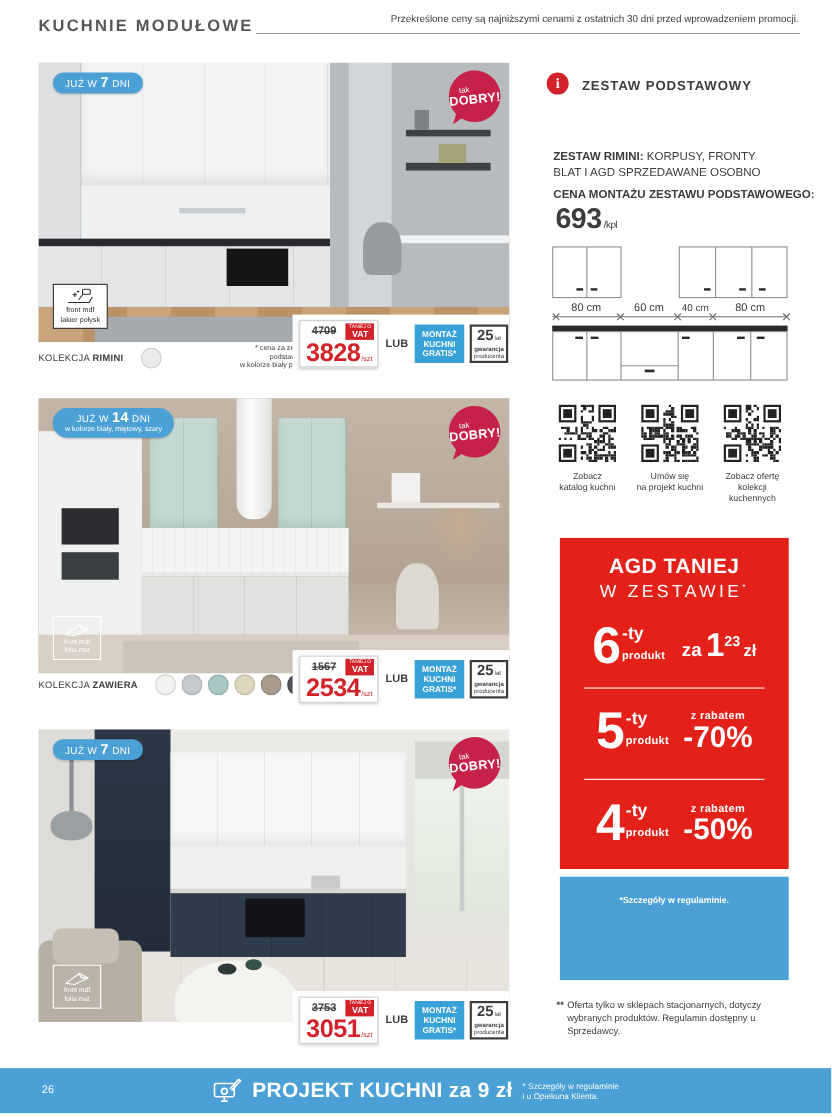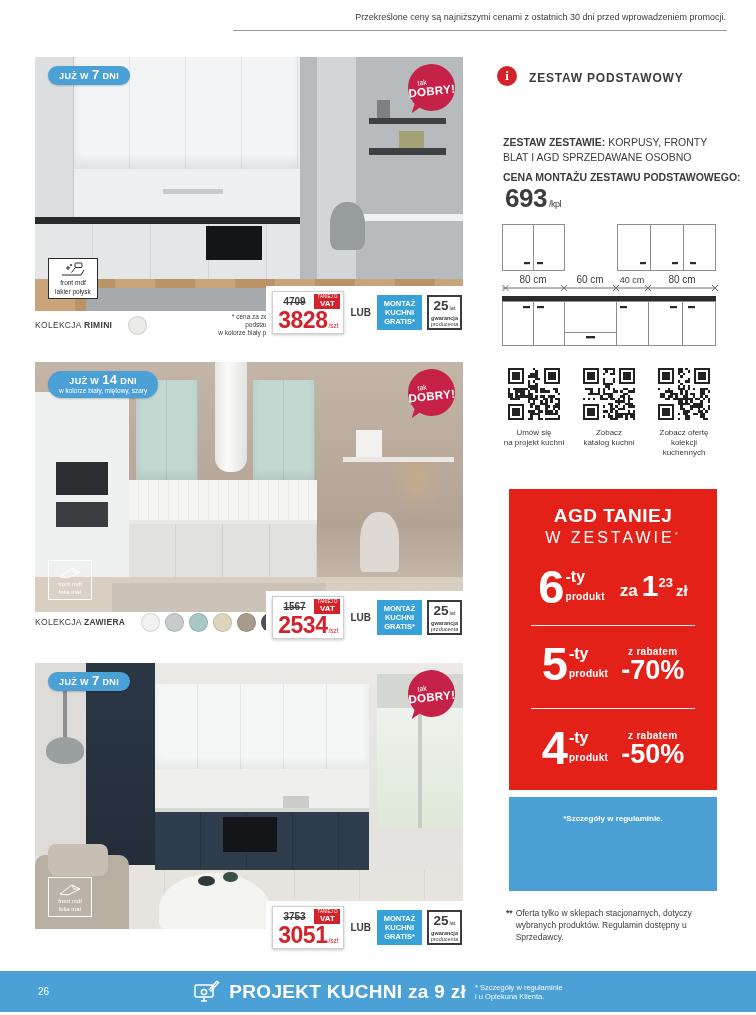--- a/index.html
+++ b/index.html
@@ -11,21 +11,21 @@
   .hdr-title { position:absolute; left:35px; top:15px; font-size:15px; letter-spacing:2px; color:#54565a; font-weight:600; }
   .hdr-note  { position:absolute; right:30px; top:12px; font-size:9px; color:#3c3c3b; }
   .hdr-line  { position:absolute; left:233px; right:29px; top:30px; height:1px; background:#9b9b9b; }
 
   
   .product { position:absolute; left:35px; width:428px; }
   .photo { position:absolute; left:0; top:0; width:100%; overflow:hidden; background:#dfe2e4; }
   .sh { position:absolute; }
 
   .pill { position:absolute; left:13px; top:9px; background:var(--badge-blue); color:#fff; border-radius:14px; padding:3px 11px; text-align:center; box-shadow:0 1px 2px rgba(0,0,0,.2); }
-  .pill-main { font-size:9px; font-weight:bold; letter-spacing:.4px; line-height:11px; }
+  .pill-main { font-size:9px; font-weight:normal; letter-spacing:.4px; line-height:11px; }
   .pill-main b { font-size:13px; }
   .pill-sub { font-size:6.5px; line-height:8px; }
 
   .dobry { position:absolute; right:8px; top:7px; width:47px; height:47px; border-radius:50%; background:var(--dobry-red); color:#fff; display:flex; flex-direction:column; align-items:center; justify-content:center; transform:rotate(-6deg); }
   .dobry::after { content:""; position:absolute; left:1px; bottom:0px; width:11px; height:11px; background:var(--dobry-red); clip-path:polygon(0 100%,100% 45%,45% 0); }
   .dobry-tak  { font-size:7px; align-self:flex-start; margin-left:10px; line-height:7px; }
   .dobry-main { font-size:11.5px; font-weight:bold; letter-spacing:.3px; line-height:12px; }
 
   .material { position:absolute; left:13px; bottom:12px; display:flex; flex-direction:column; align-items:center; gap:1px; text-align:center; }
   .m-solid { width:50px; padding:3px 2px; background:#fff; border:1px solid #2b2b2b; color:#2b2b2b; font-size:6.5px; line-height:7.5px; }
@@ -112,20 +112,21 @@
   .fpage { position:absolute; left:38px; top:15px; font-size:10px; }
   .fcontent { position:absolute; left:0; right:0; top:0; height:100%; display:flex; align-items:center; justify-content:center; gap:9px; }
   .ftitle { font-size:19px; font-weight:bold; letter-spacing:.3px; }
   .fnotes { font-size:7.5px; line-height:9px; text-align:left; opacity:.95; }
 </style>
 </head>
 <body>
 
 <div class="page">
 
+  <div class="hdr-title">KUCHNIE MODUŁOWE</div>
   <div class="hdr-note">Przekreślone ceny są najniższymi cenami z ostatnich 30 dni przed wprowadzeniem promocji.</div>
   <div class="hdr-line"></div>
 
   <section class="product" style="top:57px;height:288px">
     <div class="photo" style="height:254px;background:linear-gradient(180deg,#e9ebed 0%,#d8dbdd 55%,#c6c9cb 100%)">
       <div class="sh" style="left:62%;top:0;width:38%;height:100%;background:#b7bbbe"></div>
       <div class="sh" style="left:66%;top:0;width:9%;height:100%;background:#d3d6d8"></div>
       <div class="sh" style="left:78%;top:24%;width:18%;height:2.4%;background:#3e4144"></div>
       <div class="sh" style="left:78%;top:36%;width:18%;height:2.4%;background:#3e4144"></div>
       <div class="sh" style="left:80%;top:17%;width:3%;height:7%;background:#7d8184"></div>
@@ -328,21 +329,21 @@
         <div class="w-l2">producenta</div>
       </div>
     </div>
   </section>
 
   <div class="info-icon">i</div>
   <div class="info-h">ZESTAW PODSTAWOWY</div>
 
 
   <div class="p2">
-    <div><span class="b">ZESTAW ZESTAWIE:</span><span> KORPUSY, FRONTY</span></div>
+    <div><span class="b">ZESTAW RIMINI:</span><span> KORPUSY, FRONTY</span></div>
     <div>BLAT I AGD SPRZEDAWANE OSOBNO</div>
   </div>
 
   <div class="mlabel">CENA MONTAŻU ZESTAWU PODSTAWOWEGO:</div>
   <div class="mprice"><span style="font-size:26px;font-weight:bold">693</span><span>/kpl</span></div>
 
   <svg class="diagram" width="220" height="128" viewBox="0 0 220 128">
     <g stroke="#8e8e8e" fill="none" stroke-width="1">
       <rect x="2.5" y="2.5" width="62" height="46"></rect>
         <line x1="33.5" y1="2.5" x2="33.5" y2="48.5"></line>
@@ -381,20 +382,151 @@
     </g>
     <g fill="#3c3c3b" font-size="10" text-anchor="middle" font-family="Liberation Sans, sans-serif">
       <text x="33" y="61">80 cm</text>
       <text x="90" y="61">60 cm</text>
       <text x="132" y="61" font-size="9">40 cm</text>
       <text x="182" y="61">80 cm</text>
     </g>
   </svg>
 
   <div class="qrrow">
+    <div class="qritem">
+      <div class="qr">
+          <b class="tl"></b>
+          <b class="tr"></b>
+          <b class="bl"></b>
+          <i style="grid-area:1/9"></i>
+          <i style="grid-area:1/10"></i>
+          <i style="grid-area:1/11"></i>
+          <i style="grid-area:1/12"></i>
+          <i style="grid-area:1/13"></i>
+          <i style="grid-area:2/10"></i>
+          <i style="grid-area:2/13"></i>
+          <i style="grid-area:3/9"></i>
+          <i style="grid-area:3/12"></i>
+          <i style="grid-area:3/13"></i>
+          <i style="grid-area:5/9"></i>
+          <i style="grid-area:5/13"></i>
+          <i style="grid-area:6/9"></i>
+          <i style="grid-area:6/13"></i>
+          <i style="grid-area:7/9"></i>
+          <i style="grid-area:7/10"></i>
+          <i style="grid-area:7/11"></i>
+          <i style="grid-area:7/12"></i>
+          <i style="grid-area:8/10"></i>
+          <i style="grid-area:8/11"></i>
+          <i style="grid-area:9/2"></i>
+          <i style="grid-area:9/3"></i>
+          <i style="grid-area:9/4"></i>
+          <i style="grid-area:9/7"></i>
+          <i style="grid-area:9/9"></i>
+          <i style="grid-area:9/11"></i>
+          <i style="grid-area:9/13"></i>
+          <i style="grid-area:9/17"></i>
+          <i style="grid-area:9/18"></i>
+          <i style="grid-area:9/21"></i>
+          <i style="grid-area:10/4"></i>
+          <i style="grid-area:10/7"></i>
+          <i style="grid-area:10/9"></i>
+          <i style="grid-area:10/13"></i>
+          <i style="grid-area:10/14"></i>
+          <i style="grid-area:10/16"></i>
+          <i style="grid-area:10/19"></i>
+          <i style="grid-area:10/20"></i>
+          <i style="grid-area:10/21"></i>
+          <i style="grid-area:11/3"></i>
+          <i style="grid-area:11/4"></i>
+          <i style="grid-area:11/5"></i>
+          <i style="grid-area:11/6"></i>
+          <i style="grid-area:11/7"></i>
+          <i style="grid-area:11/9"></i>
+          <i style="grid-area:11/10"></i>
+          <i style="grid-area:11/11"></i>
+          <i style="grid-area:11/12"></i>
+          <i style="grid-area:11/17"></i>
+          <i style="grid-area:11/18"></i>
+          <i style="grid-area:12/8"></i>
+          <i style="grid-area:12/11"></i>
+          <i style="grid-area:12/12"></i>
+          <i style="grid-area:12/16"></i>
+          <i style="grid-area:12/17"></i>
+          <i style="grid-area:12/19"></i>
+          <i style="grid-area:13/1"></i>
+          <i style="grid-area:13/3"></i>
+          <i style="grid-area:13/5"></i>
+          <i style="grid-area:13/8"></i>
+          <i style="grid-area:13/9"></i>
+          <i style="grid-area:13/10"></i>
+          <i style="grid-area:13/12"></i>
+          <i style="grid-area:13/13"></i>
+          <i style="grid-area:13/15"></i>
+          <i style="grid-area:13/17"></i>
+          <i style="grid-area:13/19"></i>
+          <i style="grid-area:13/20"></i>
+          <i style="grid-area:14/14"></i>
+          <i style="grid-area:14/15"></i>
+          <i style="grid-area:14/16"></i>
+          <i style="grid-area:14/17"></i>
+          <i style="grid-area:14/19"></i>
+          <i style="grid-area:15/11"></i>
+          <i style="grid-area:15/12"></i>
+          <i style="grid-area:15/15"></i>
+          <i style="grid-area:15/18"></i>
+          <i style="grid-area:15/19"></i>
+          <i style="grid-area:15/20"></i>
+          <i style="grid-area:16/9"></i>
+          <i style="grid-area:16/12"></i>
+          <i style="grid-area:16/14"></i>
+          <i style="grid-area:16/17"></i>
+          <i style="grid-area:16/19"></i>
+          <i style="grid-area:16/20"></i>
+          <i style="grid-area:16/21"></i>
+          <i style="grid-area:17/12"></i>
+          <i style="grid-area:17/13"></i>
+          <i style="grid-area:17/15"></i>
+          <i style="grid-area:17/16"></i>
+          <i style="grid-area:17/17"></i>
+          <i style="grid-area:18/9"></i>
+          <i style="grid-area:18/10"></i>
+          <i style="grid-area:18/12"></i>
+          <i style="grid-area:18/14"></i>
+          <i style="grid-area:18/19"></i>
+          <i style="grid-area:18/21"></i>
+          <i style="grid-area:19/11"></i>
+          <i style="grid-area:19/14"></i>
+          <i style="grid-area:19/15"></i>
+          <i style="grid-area:19/16"></i>
+          <i style="grid-area:19/17"></i>
+          <i style="grid-area:19/18"></i>
+          <i style="grid-area:19/19"></i>
+          <i style="grid-area:19/20"></i>
+          <i style="grid-area:19/21"></i>
+          <i style="grid-area:20/9"></i>
+          <i style="grid-area:20/11"></i>
+          <i style="grid-area:20/12"></i>
+          <i style="grid-area:20/14"></i>
+          <i style="grid-area:20/15"></i>
+          <i style="grid-area:20/16"></i>
+          <i style="grid-area:20/18"></i>
+          <i style="grid-area:20/20"></i>
+          <i style="grid-area:20/21"></i>
+          <i style="grid-area:21/12"></i>
+          <i style="grid-area:21/13"></i>
+          <i style="grid-area:21/14"></i>
+          <i style="grid-area:21/18"></i>
+          <i style="grid-area:21/21"></i>
+        </div>
+      <div class="qrlabel">
+          <div>Zobacz</div>
+          <div>katalog kuchni</div>
+        </div>
+    </div>
     <div class="qritem">
       <div class="qr">
           <b class="tl"></b>
           <b class="tr"></b>
           <b class="bl"></b>
           <i style="grid-area:1/11"></i>
           <i style="grid-area:2/12"></i>
           <i style="grid-area:3/10"></i>
           <i style="grid-area:3/11"></i>
           <i style="grid-area:3/12"></i>
@@ -537,151 +669,20 @@
           <div>na projekt kuchni</div>
         </div>
     </div>
     <div class="qritem">
       <div class="qr">
           <b class="tl"></b>
           <b class="tr"></b>
           <b class="bl"></b>
           <i style="grid-area:1/9"></i>
           <i style="grid-area:1/10"></i>
-          <i style="grid-area:1/11"></i>
-          <i style="grid-area:1/12"></i>
-          <i style="grid-area:1/13"></i>
-          <i style="grid-area:2/10"></i>
-          <i style="grid-area:2/13"></i>
-          <i style="grid-area:3/9"></i>
-          <i style="grid-area:3/12"></i>
-          <i style="grid-area:3/13"></i>
-          <i style="grid-area:5/9"></i>
-          <i style="grid-area:5/13"></i>
-          <i style="grid-area:6/9"></i>
-          <i style="grid-area:6/13"></i>
-          <i style="grid-area:7/9"></i>
-          <i style="grid-area:7/10"></i>
-          <i style="grid-area:7/11"></i>
-          <i style="grid-area:7/12"></i>
-          <i style="grid-area:8/10"></i>
-          <i style="grid-area:8/11"></i>
-          <i style="grid-area:9/2"></i>
-          <i style="grid-area:9/3"></i>
-          <i style="grid-area:9/4"></i>
-          <i style="grid-area:9/7"></i>
-          <i style="grid-area:9/9"></i>
-          <i style="grid-area:9/11"></i>
-          <i style="grid-area:9/13"></i>
-          <i style="grid-area:9/17"></i>
-          <i style="grid-area:9/18"></i>
-          <i style="grid-area:9/21"></i>
-          <i style="grid-area:10/4"></i>
-          <i style="grid-area:10/7"></i>
-          <i style="grid-area:10/9"></i>
-          <i style="grid-area:10/13"></i>
-          <i style="grid-area:10/14"></i>
-          <i style="grid-area:10/16"></i>
-          <i style="grid-area:10/19"></i>
-          <i style="grid-area:10/20"></i>
-          <i style="grid-area:10/21"></i>
-          <i style="grid-area:11/3"></i>
-          <i style="grid-area:11/4"></i>
-          <i style="grid-area:11/5"></i>
-          <i style="grid-area:11/6"></i>
-          <i style="grid-area:11/7"></i>
-          <i style="grid-area:11/9"></i>
-          <i style="grid-area:11/10"></i>
-          <i style="grid-area:11/11"></i>
-          <i style="grid-area:11/12"></i>
-          <i style="grid-area:11/17"></i>
-          <i style="grid-area:11/18"></i>
-          <i style="grid-area:12/8"></i>
-          <i style="grid-area:12/11"></i>
-          <i style="grid-area:12/12"></i>
-          <i style="grid-area:12/16"></i>
-          <i style="grid-area:12/17"></i>
-          <i style="grid-area:12/19"></i>
-          <i style="grid-area:13/1"></i>
-          <i style="grid-area:13/3"></i>
-          <i style="grid-area:13/5"></i>
-          <i style="grid-area:13/8"></i>
-          <i style="grid-area:13/9"></i>
-          <i style="grid-area:13/10"></i>
-          <i style="grid-area:13/12"></i>
-          <i style="grid-area:13/13"></i>
-          <i style="grid-area:13/15"></i>
-          <i style="grid-area:13/17"></i>
-          <i style="grid-area:13/19"></i>
-          <i style="grid-area:13/20"></i>
-          <i style="grid-area:14/14"></i>
-          <i style="grid-area:14/15"></i>
-          <i style="grid-area:14/16"></i>
-          <i style="grid-area:14/17"></i>
-          <i style="grid-area:14/19"></i>
-          <i style="grid-area:15/11"></i>
-          <i style="grid-area:15/12"></i>
-          <i style="grid-area:15/15"></i>
-          <i style="grid-area:15/18"></i>
-          <i style="grid-area:15/19"></i>
-          <i style="grid-area:15/20"></i>
-          <i style="grid-area:16/9"></i>
-          <i style="grid-area:16/12"></i>
-          <i style="grid-area:16/14"></i>
-          <i style="grid-area:16/17"></i>
-          <i style="grid-area:16/19"></i>
-          <i style="grid-area:16/20"></i>
-          <i style="grid-area:16/21"></i>
-          <i style="grid-area:17/12"></i>
-          <i style="grid-area:17/13"></i>
-          <i style="grid-area:17/15"></i>
-          <i style="grid-area:17/16"></i>
-          <i style="grid-area:17/17"></i>
-          <i style="grid-area:18/9"></i>
-          <i style="grid-area:18/10"></i>
-          <i style="grid-area:18/12"></i>
-          <i style="grid-area:18/14"></i>
-          <i style="grid-area:18/19"></i>
-          <i style="grid-area:18/21"></i>
-          <i style="grid-area:19/11"></i>
-          <i style="grid-area:19/14"></i>
-          <i style="grid-area:19/15"></i>
-          <i style="grid-area:19/16"></i>
-          <i style="grid-area:19/17"></i>
-          <i style="grid-area:19/18"></i>
-          <i style="grid-area:19/19"></i>
-          <i style="grid-area:19/20"></i>
-          <i style="grid-area:19/21"></i>
-          <i style="grid-area:20/9"></i>
-          <i style="grid-area:20/11"></i>
-          <i style="grid-area:20/12"></i>
-          <i style="grid-area:20/14"></i>
-          <i style="grid-area:20/15"></i>
-          <i style="grid-area:20/16"></i>
-          <i style="grid-area:20/18"></i>
-          <i style="grid-area:20/20"></i>
-          <i style="grid-area:20/21"></i>
-          <i style="grid-area:21/12"></i>
-          <i style="grid-area:21/13"></i>
-          <i style="grid-area:21/14"></i>
-          <i style="grid-area:21/18"></i>
-          <i style="grid-area:21/21"></i>
-        </div>
-      <div class="qrlabel">
-          <div>Zobacz</div>
-          <div>katalog kuchni</div>
-        </div>
-    </div>
-    <div class="qritem">
-      <div class="qr">
-          <b class="tl"></b>
-          <b class="tr"></b>
-          <b class="bl"></b>
-          <i style="grid-area:1/9"></i>
-          <i style="grid-area:1/10"></i>
           <i style="grid-area:1/12"></i>
           <i style="grid-area:2/9"></i>
           <i style="grid-area:2/10"></i>
           <i style="grid-area:2/13"></i>
           <i style="grid-area:3/9"></i>
           <i style="grid-area:3/11"></i>
           <i style="grid-area:4/10"></i>
           <i style="grid-area:5/13"></i>
           <i style="grid-area:6/9"></i>
           <i style="grid-area:6/12"></i>

